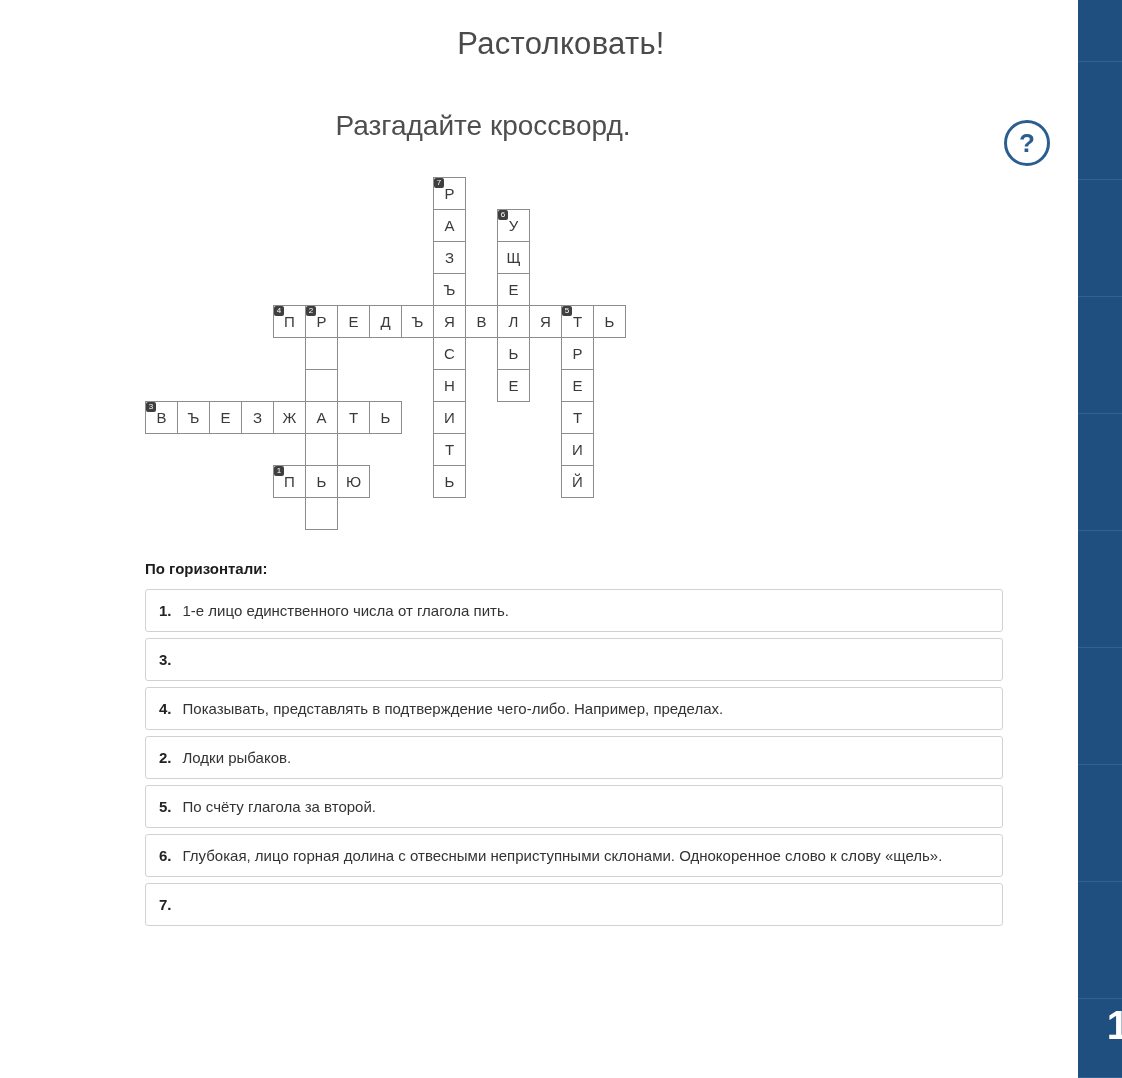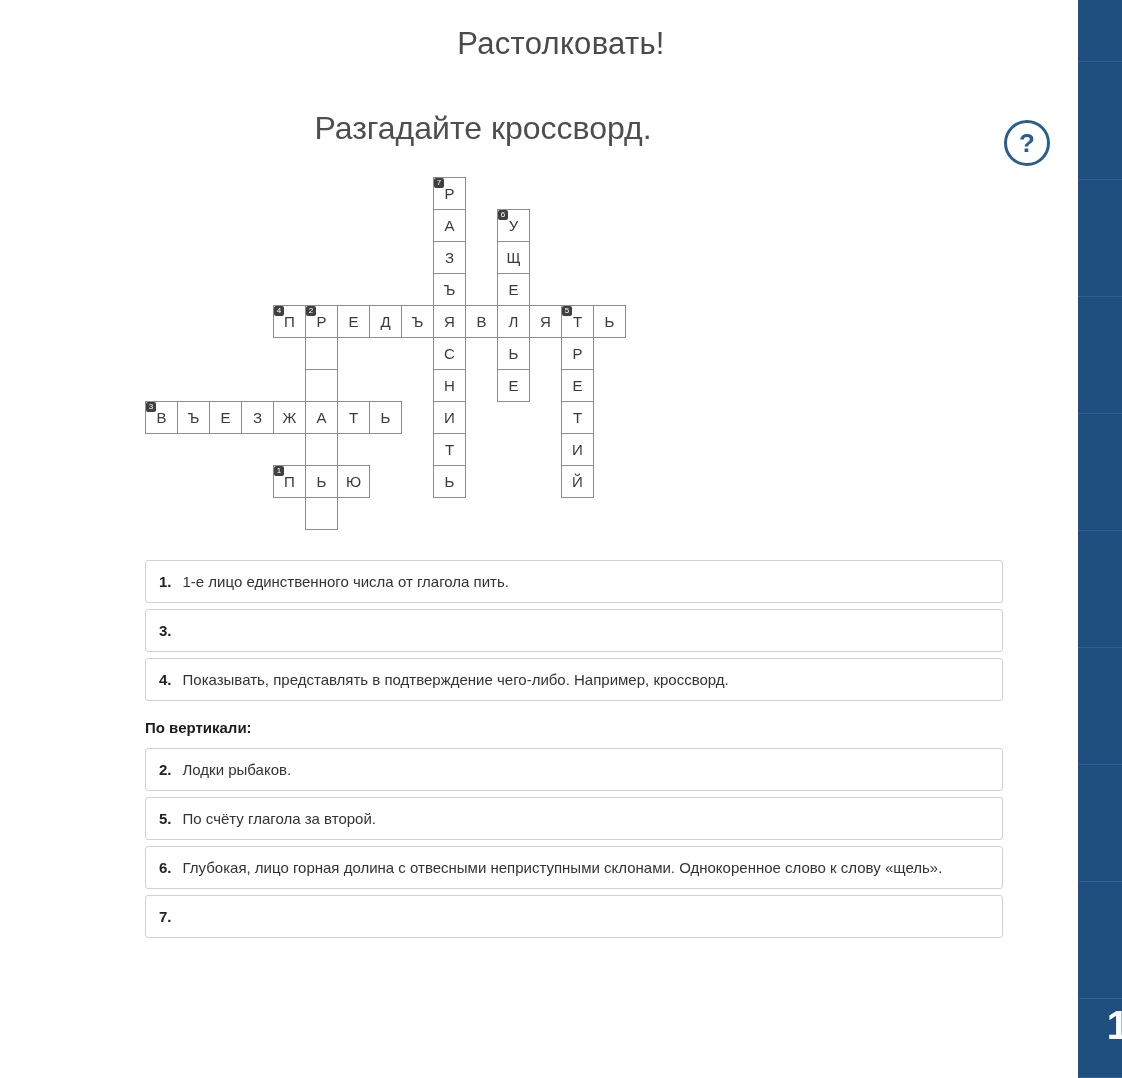--- a/index.html
+++ b/index.html
@@ -3,21 +3,21 @@
 <meta charset="utf-8">
 <style>
   * { margin:0; padding:0; box-sizing:border-box; }
   html,body { width:1122px; height:1078px; }
   body { font-family:"Liberation Sans", sans-serif; background:#ffffff; position:relative; overflow:hidden; }
   .stage { position:absolute; top:0; left:0; width:1122px; height:1078px; background:#fff; }
 
   .page-title { position:absolute; top:26px; left:0; width:1122px; text-align:center;
                 font-size:31px; font-weight:400; color:#4a4a4a; letter-spacing:0.3px; }
   .page-subtitle { position:absolute; top:110px; left:0; width:966px; text-align:center;
-                   font-size:32px; font-weight:400; color:#4e4e4e; }
+                   font-size:28px; font-weight:400; color:#4e4e4e; }
 
   .help-btn { position:absolute; left:1004px; top:120px; width:46px; height:46px;
               border:3px solid #2a5d90; border-radius:50%; background:#fff;
               display:flex; align-items:center; justify-content:center; cursor:pointer; }
   .help-btn span { color:#2a5d90; font-size:26px; font-weight:700; line-height:1; }
 
   .grid { position:absolute; left:145px; top:177px; width:481px; height:353px; }
   .cell { position:absolute; width:33px; height:33px; border:1px solid #8d8d8d; background:#fff; }
   .cell .letter { position:absolute; top:0; left:0; right:0; bottom:0; display:flex;
                   align-items:center; justify-content:center; font-size:15px; color:#3a3a3a; }
@@ -191,34 +191,34 @@
       </div>
       <div class="cell" style="left: 416px; top: 288px;">
         <span class="letter">Й</span>
       </div>
       <div class="cell" style="left: 160px; top: 320px;">
         <span class="letter"></span>
       </div>
     </div>
 
   <div class="clues">
+    <div class="clues-heading">По горизонтали:</div>
     <div id="across-list">
         <div class="clue-box">
           <span class="clue-num">1.</span>
           <span class="clue-text">1-е лицо единственного числа от глагола пить.</span>
         </div>
         <div class="clue-box">
           <span class="clue-num">3.</span>
         </div>
         <div class="clue-box">
           <span class="clue-num">4.</span>
-          <span class="clue-text">Показывать, представлять в подтверждение чего-либо. Например, кроссворд.</span>
-        </div>
-      </div>
-    <div class="clues-heading down">По вертикали:</div>
+          <span class="clue-text">Показывать, представлять в подтверждение чего-либо. Например, пределах.</span>
+        </div>
+      </div>
     <div id="down-list">
         <div class="clue-box">
           <span class="clue-num">2.</span>
           <span class="clue-text">Лодки рыбаков.</span>
         </div>
         <div class="clue-box">
           <span class="clue-num">5.</span>
           <span class="clue-text">По счёту глагола за второй.</span>
         </div>
         <div class="clue-box">

